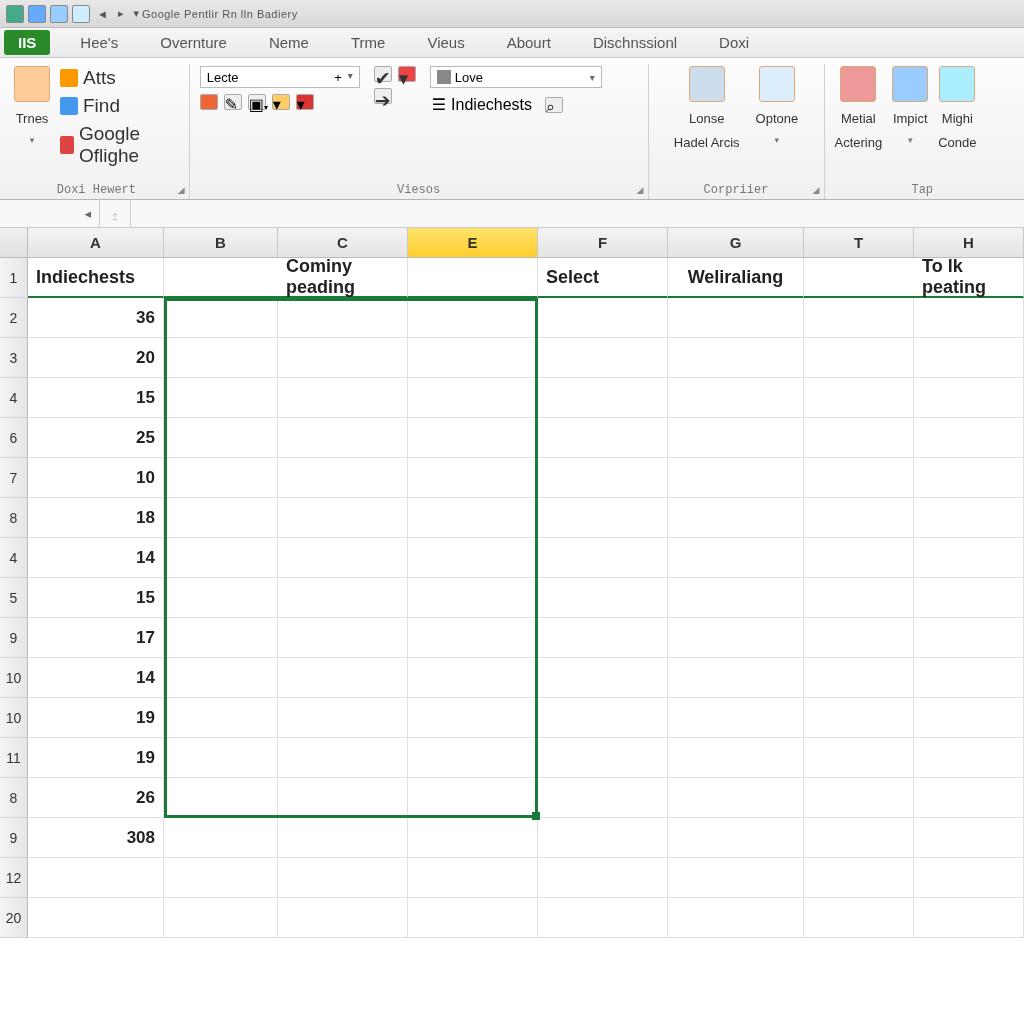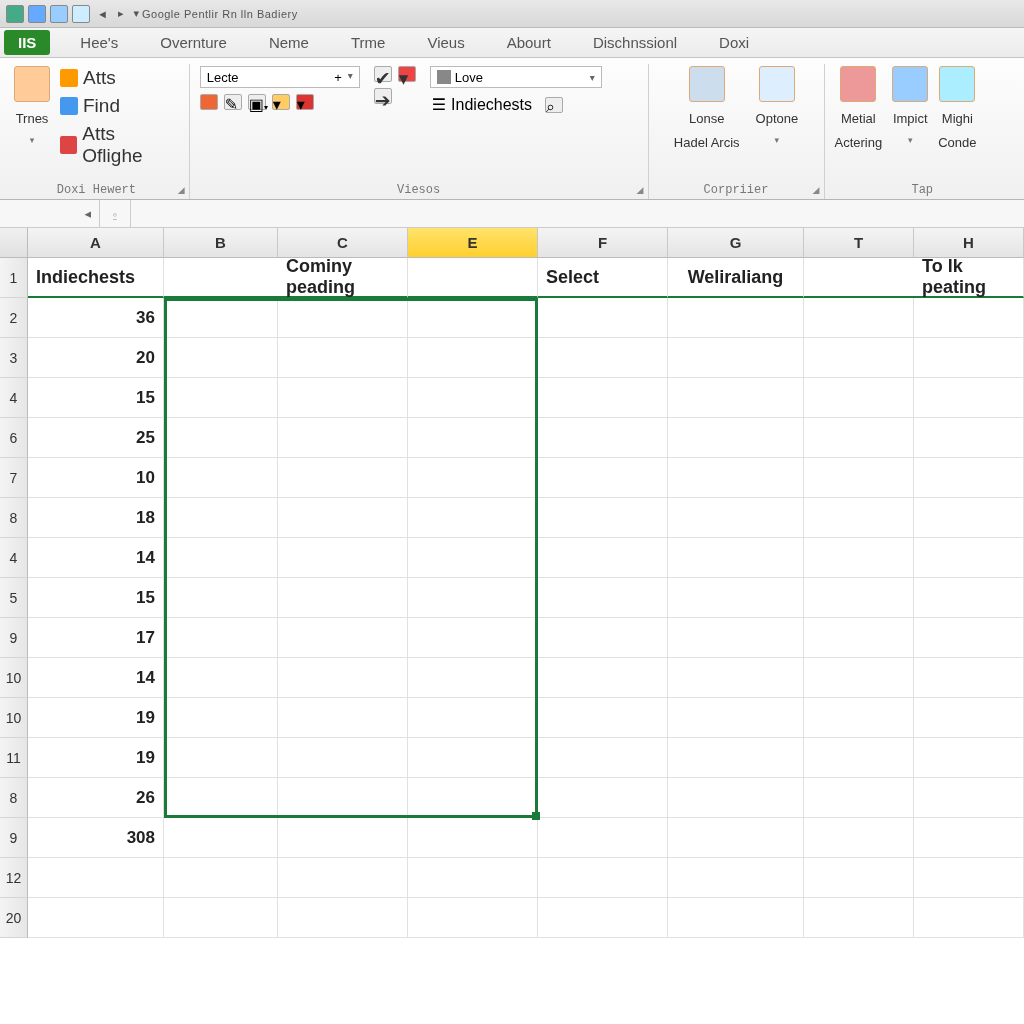--- a/index.html
+++ b/index.html
@@ -104,21 +104,21 @@
         <div class="ritem">
             <div class="rico orange"></div>
             <span>Atts</span>
           </div>
         <div class="ritem">
             <div class="rico blue"></div>
             <span>Find</span>
           </div>
         <div class="ritem">
             <div class="rico red"></div>
-            <span>Atts Oflighe</span>
+            <span>Google Oflighe</span>
           </div>
       </div>
     </div>
     <div class="rgroup-label">Doxi Hewert</div>
     <div class="rgroup-corner">◢</div>
   </div>
 
   <div class="rgroup" style="width:470px">
     <div style="display:flex;gap:14px;">
       <div style="width:160px">

